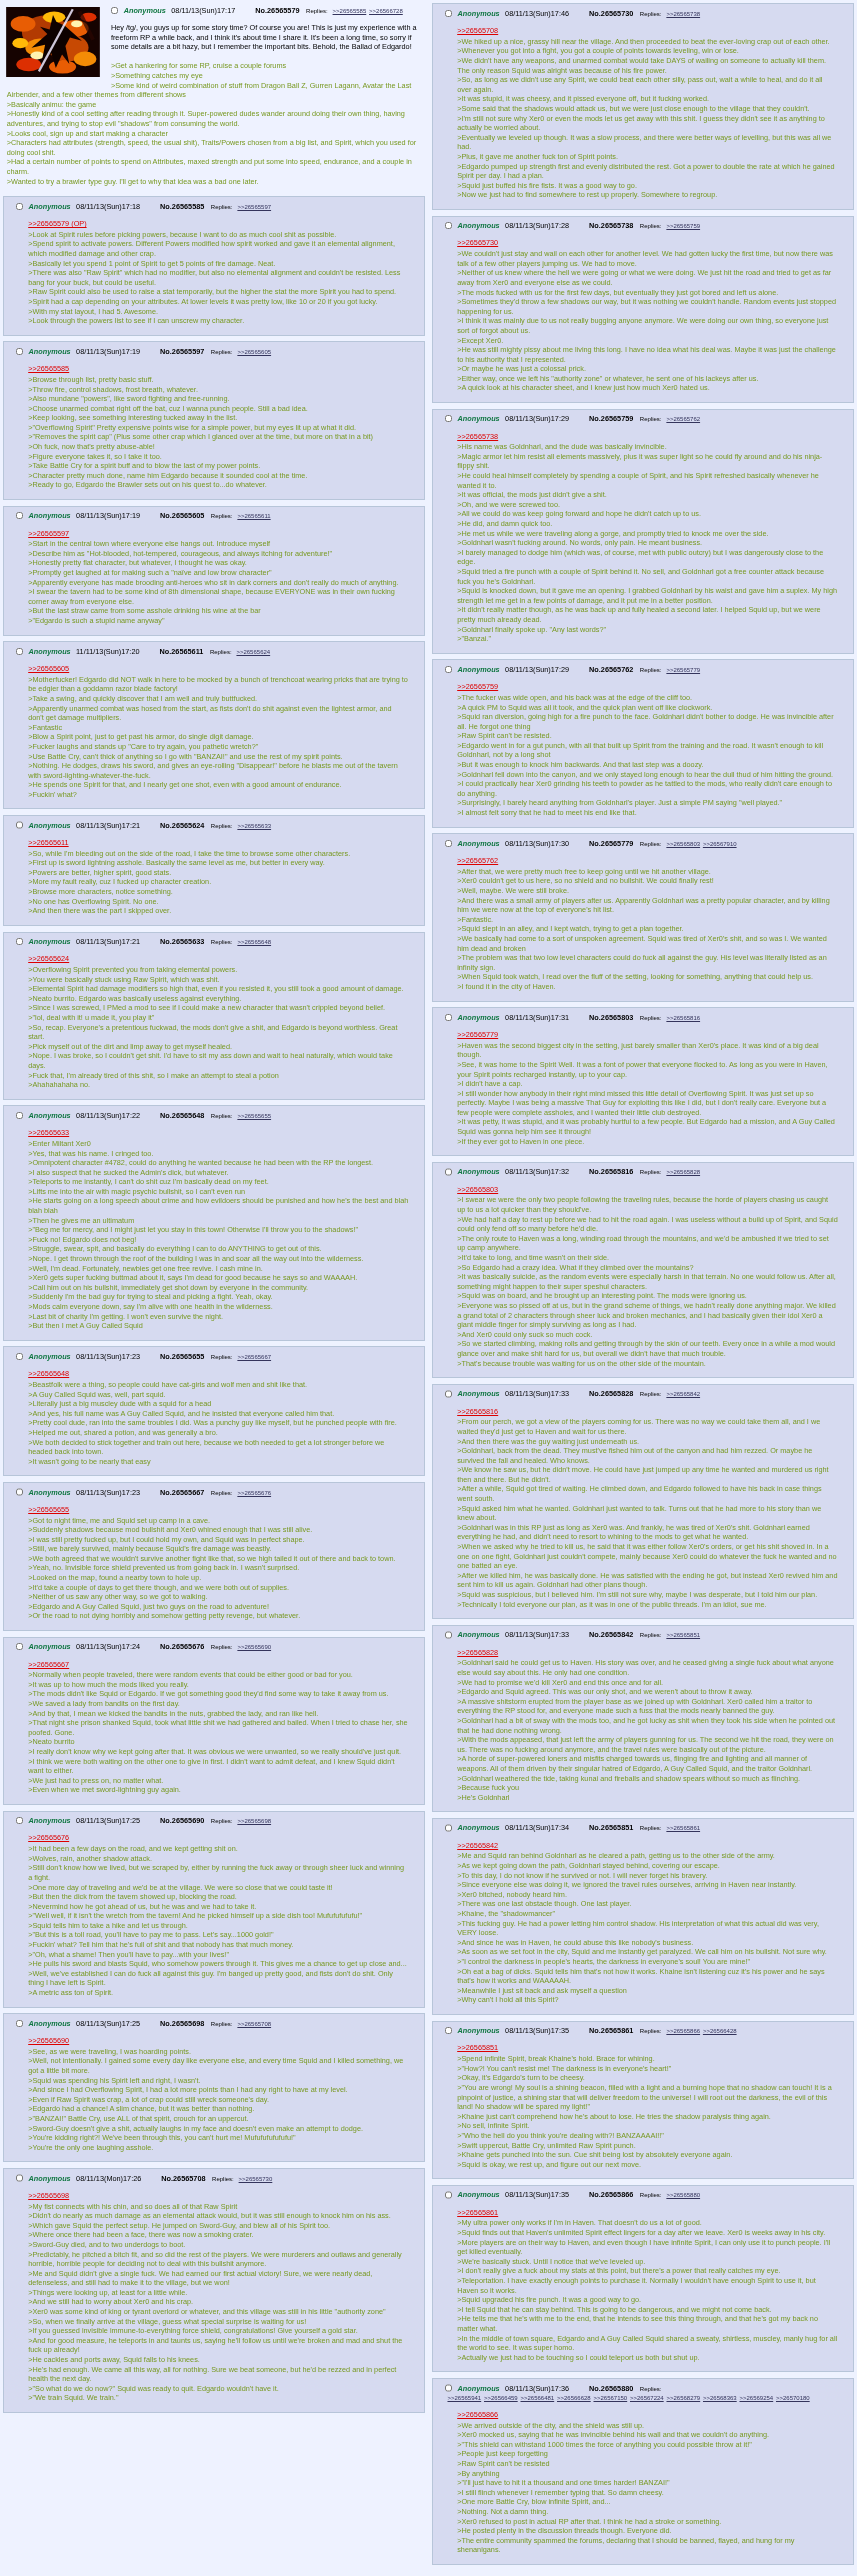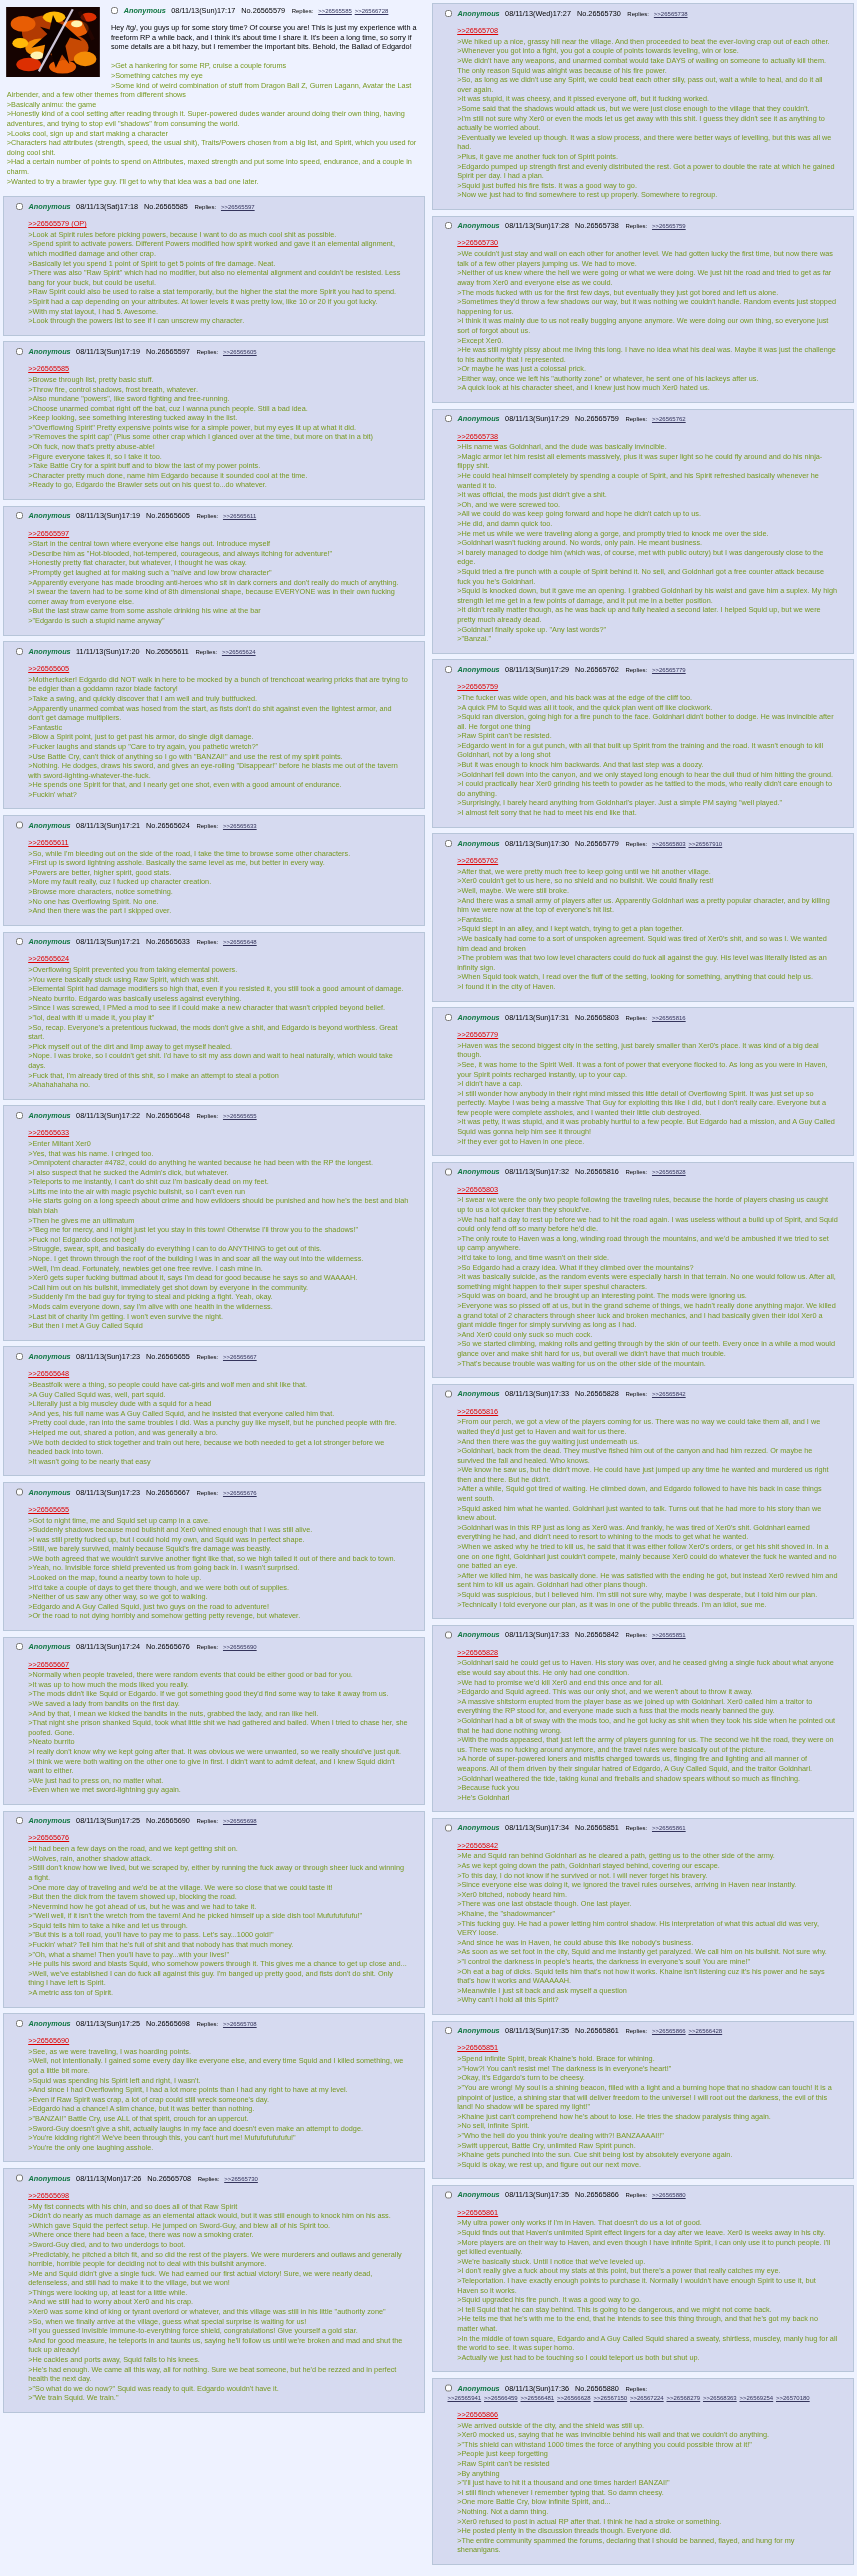--- a/index.html
+++ b/index.html
@@ -31,21 +31,21 @@
   }
   .post-header{margin:0 0 0 1.1px;white-space:normal;}
   .post.reply .post-header{margin-left:4.5px;}
   .post-header input[type=checkbox]{
     vertical-align:middle;
     margin:0 3.4px 1.1px 0;
     width:7.4px;height:7.4px;
   }
   .name{color:#117743;font-weight:bold;font-style:italic;}
   .datetime{color:#000;margin-left:3.4px;}
-  .postno{color:#000;margin-left:4px;text-decoration:none;cursor:pointer;}
+  .postno{color:#000;margin-left:18px;text-decoration:none;cursor:pointer;font-weight:bold;}
   .replies-label{font-size:6px;color:#000;margin-left:4.5px;}
   .backlink{color:#34345c;font-size:6px;text-decoration:underline;margin-left:2.8px;cursor:pointer;}
   .post-body{
     margin:8px 0 0 17px;
     max-width:381px;
     line-height:9.6px;
   }
   .post.op .post-body{margin:8px 0 0 2.3px;max-width:419px;}
   .quotelink{
     color:#dd0000;
@@ -104,21 +104,21 @@
           <div class="line green">&gt;Looks cool, sign up and start making a character</div>
           <div class="line green">&gt;Characters had attributes (strength, speed, the usual shit), Traits/Powers chosen from a big list, and Spirit, which you used for doing cool shit.</div>
           <div class="line green">&gt;Had a certain number of points to spend on Attributes, maxed strength and put some into speed, endurance, and a couple in charm.</div>
           <div class="line green">&gt;Wanted to try a brawler type guy. I'll get to why that idea was a bad one later.</div>
         </div>
   </div>
       <div class="post reply">
     <div class="post-header">
       <input type="checkbox" style="">
       <span class="name">Anonymous</span>
-      <span class="datetime">08/11/13(Sat)17:18</span>
+      <span class="datetime">08/11/13(Sun)17:18</span>
       <span class="postno">No.26565585</span>
       <span class="replies-label">Replies:</span>
       <span class="backlinks"><a class="backlink">&gt;&gt;26565597</a></span>
     </div>
     <div class="post-body">
           <div class="line"><a class="quotelink">&gt;&gt;26565579 (OP)</a></div>
           <div class="line green">&gt;Look at Spirit rules before picking powers, because I want to do as much cool shit as possible.</div>
           <div class="line green">&gt;Spend spirit to activate powers. Different Powers modified how spirit worked and gave it an elemental alignment, which modified damage and other crap.</div>
           <div class="line green">&gt;Basically let you spend 1 point of Spirit to get 5 points of fire damage. Neat.</div>
           <div class="line green">&gt;There was also "Raw Spirit" which had no modifier, but also no elemental alignment and couldn't be resisted. Less bang for your buck, but could be useful.</div>
@@ -421,21 +421,21 @@
           <div class="line green">&gt;"So what do we do now?" Squid was ready to quit. Edgardo wouldn't have it.</div>
           <div class="line green">&gt;"We train Squid. We train."</div>
         </div>
   </div>
     </div>
     <div class="column">
       <div class="post reply">
     <div class="post-header">
       <input type="checkbox" style="">
       <span class="name">Anonymous</span>
-      <span class="datetime">08/11/13(Wed)17:27</span>
+      <span class="datetime">08/11/13(Sun)17:46</span>
       <span class="postno">No.26565730</span>
       <span class="replies-label">Replies:</span>
       <span class="backlinks"><a class="backlink">&gt;&gt;26565738</a></span>
     </div>
     <div class="post-body">
           <div class="line"><a class="quotelink">&gt;&gt;26565708</a></div>
           <div class="line green">&gt;We hiked up a nice, grassy hill near the village. And then proceeded to beat the ever-loving crap out of each other.</div>
           <div class="line green">&gt;Whenever you got into a fight, you got a couple of points towards leveling, win or lose.</div>
           <div class="line green">&gt;We didn't have any weapons, and unarmed combat would take DAYS of wailing on someone to actually kill them. The only reason Squid was alright was because of his fire power.</div>
           <div class="line green">&gt;So, as long as we didn't use any Spirit, we could beat each other silly, pass out, wait a while to heal, and do it all over again.</div>

